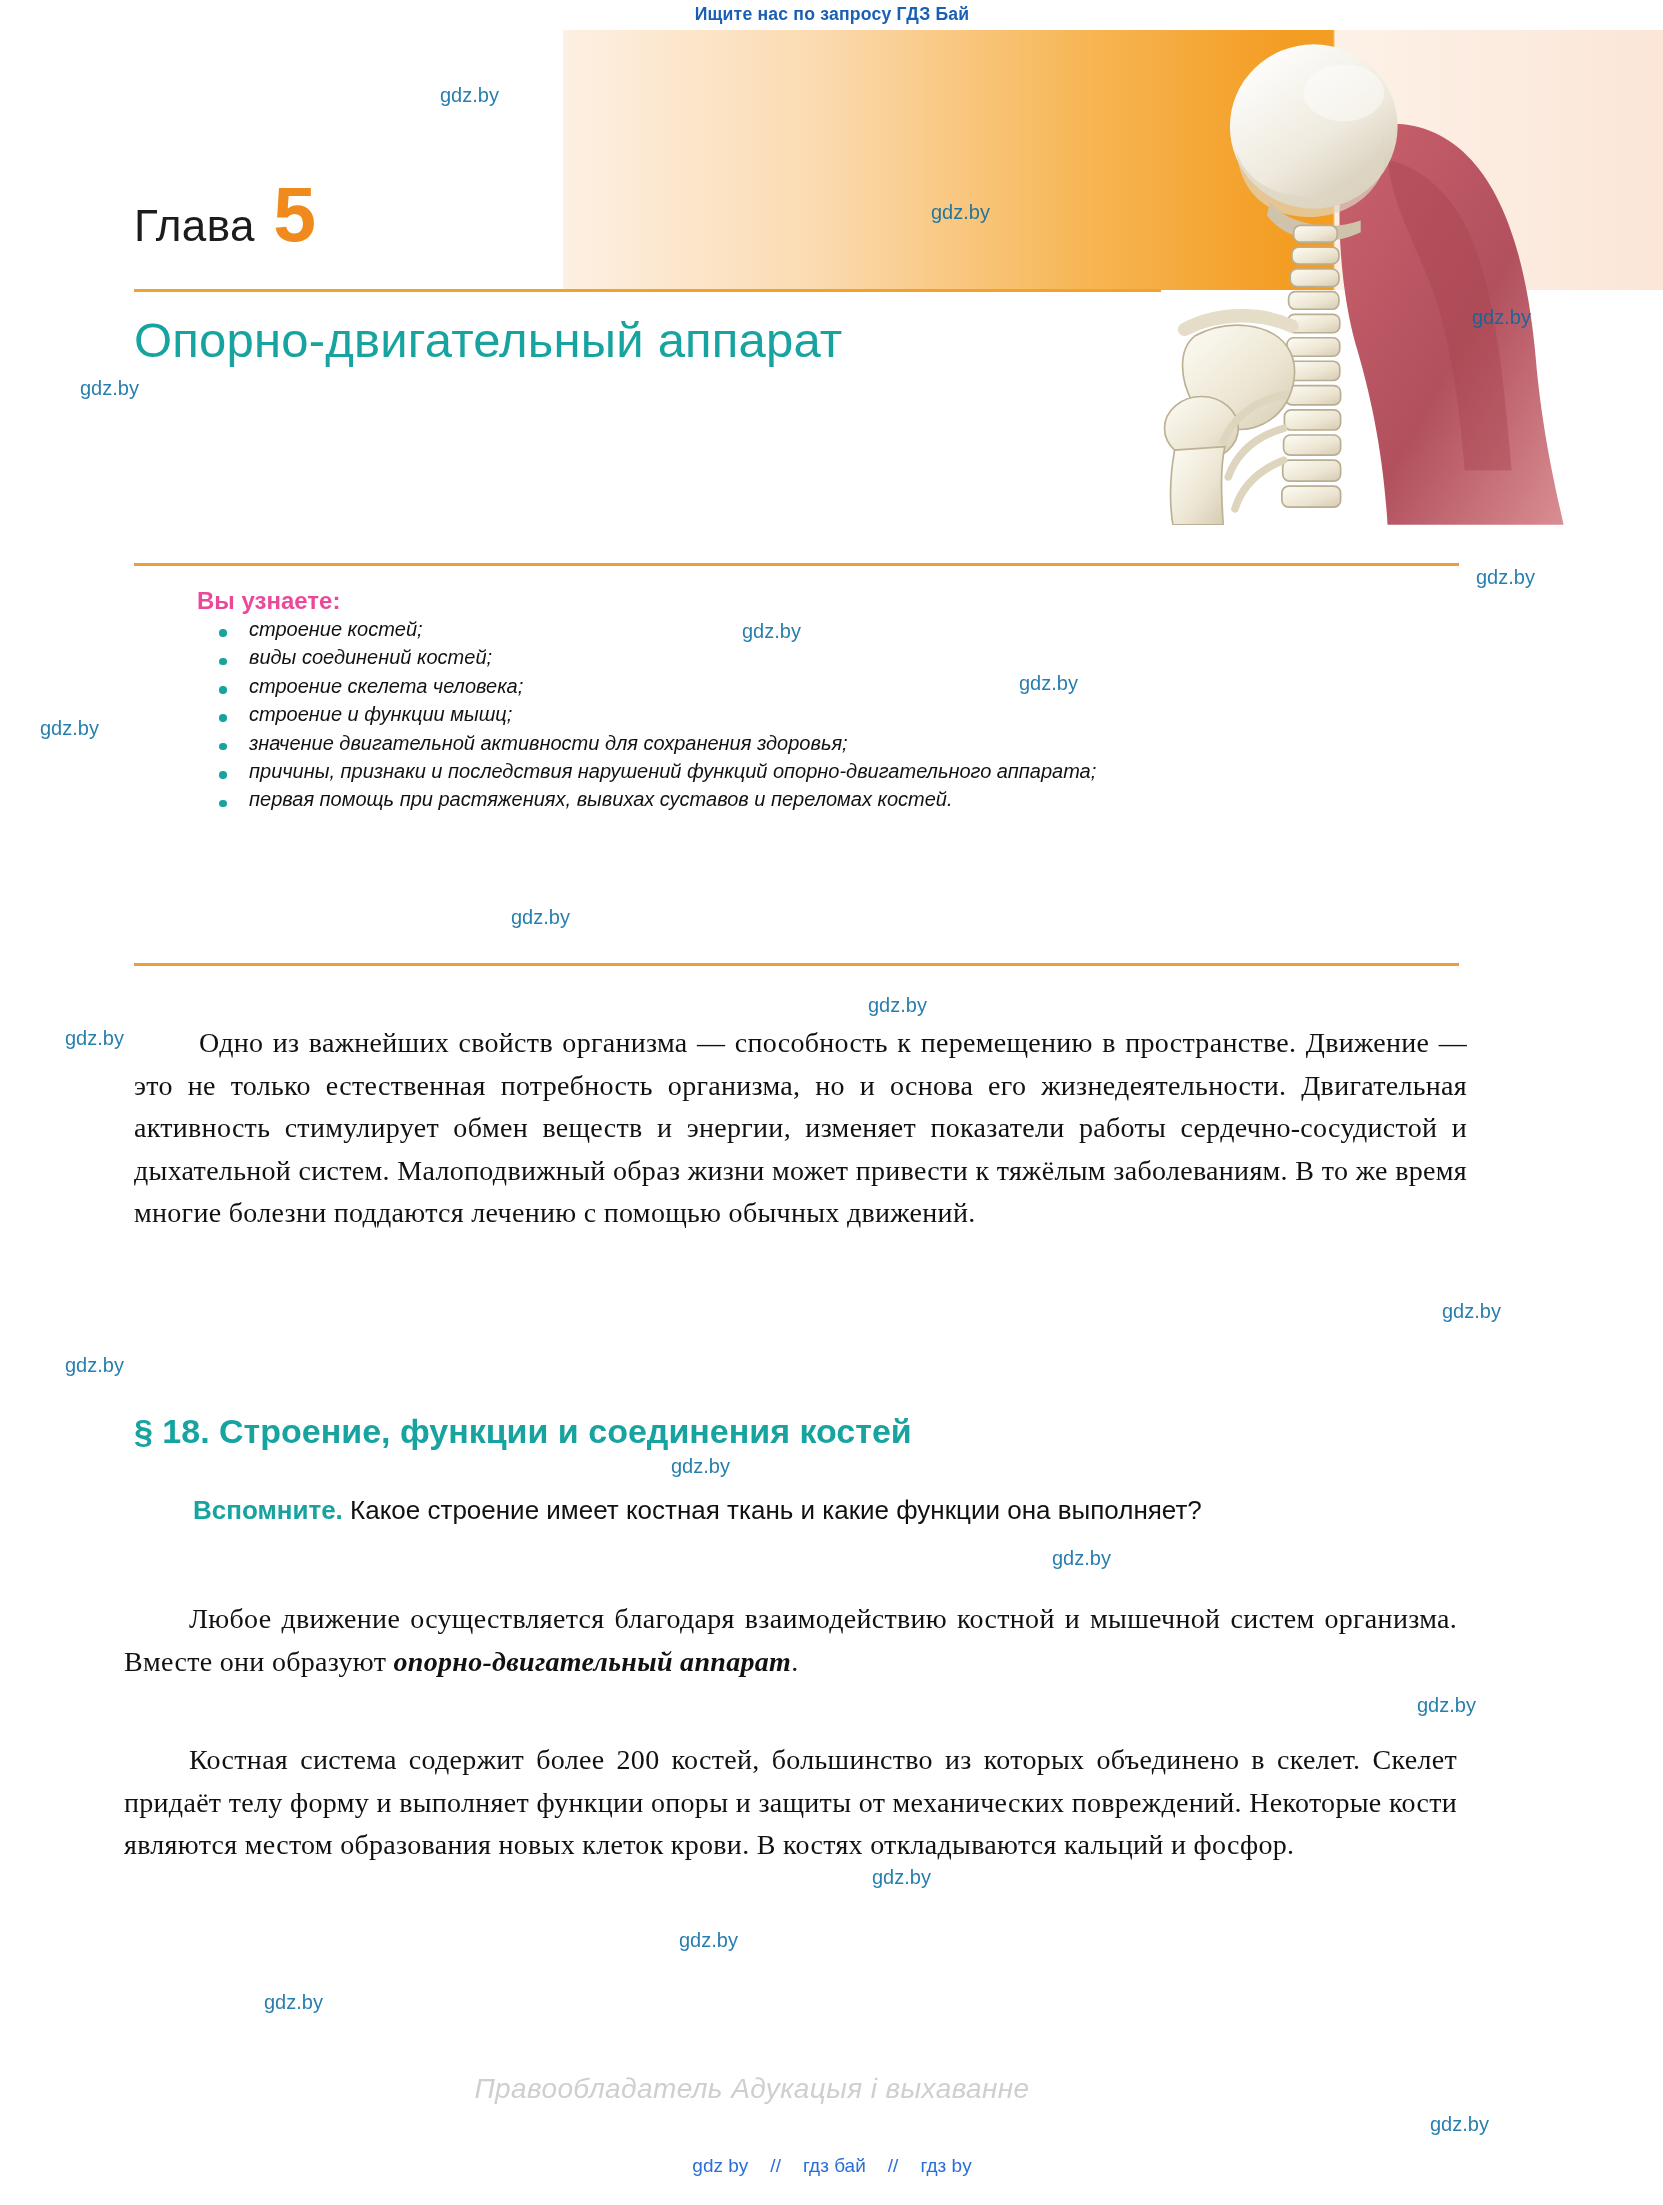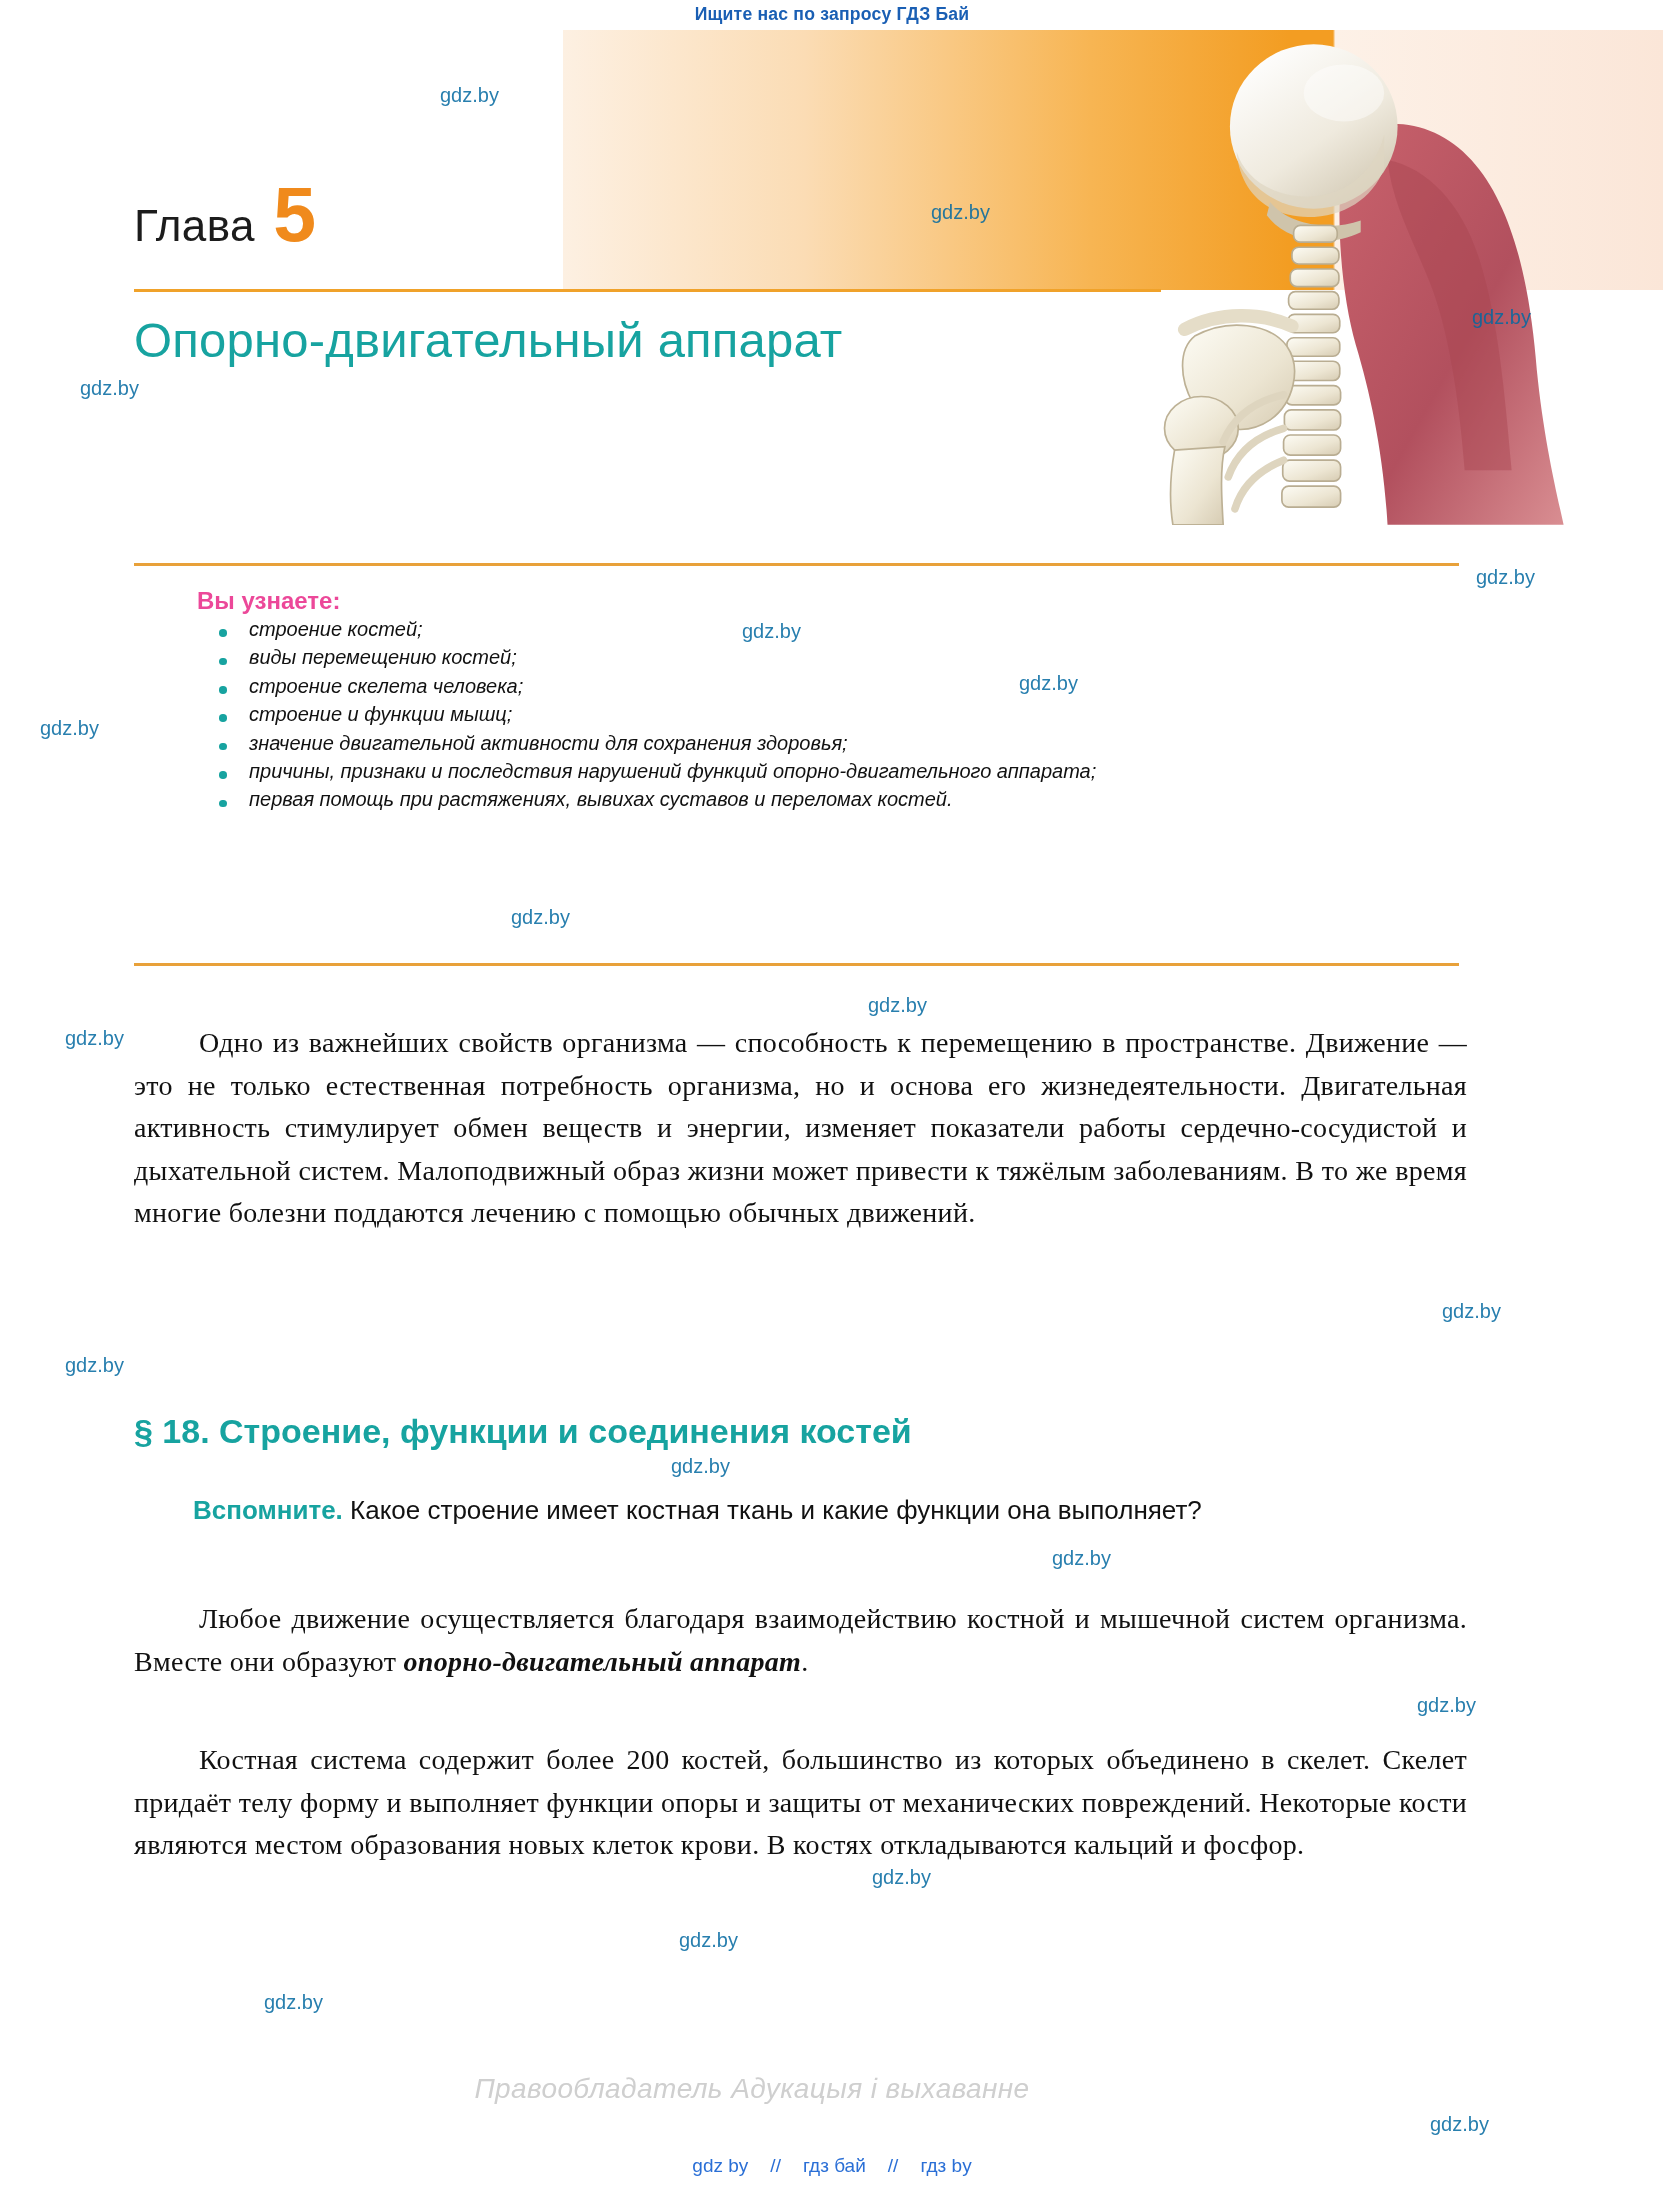--- a/index.html
+++ b/index.html
@@ -195,21 +195,21 @@
     color: #111;
   }
   .recall-lead {
     font-weight: bold;
     color: #17a3a0;
     margin-left: 59px;
   }
 
   .par {
     position: absolute;
-    left: 134px;
+    left: 124px;
     width: 1333px;
     font-family: "Liberation Serif", serif;
     font-size: 28px;
     line-height: 1.52;
     text-align: justify;
     text-indent: 65px;
     color: #111;
     letter-spacing: 0.3px;
   }
   .par-2 { top: 1570px; }
@@ -324,21 +324,21 @@
   </div>
 </div>
 <div class="rule-orange"></div>
 <div class="chapter-title">Опорно-двигательный аппарат</div>
 
 <div class="rule-thick-top"></div>
 <div class="know-box">
   <div class="know-title">Вы узнаете:</div>
   <ul class="know-list">
     <li>строение костей;</li>
-    <li>виды перемещению костей;</li>
+    <li>виды соединений костей;</li>
     <li>строение скелета человека;</li>
     <li>строение и функции мышц;</li>
     <li>значение двигательной активности для сохранения здоровья;</li>
     <li>причины, признаки и последствия нарушений функций опорно-двигательного аппарата;</li>
     <li>первая помощь при растяжениях, вывихах суставов и переломах костей.</li>
   </ul>
 </div>
 <div class="rule-thick-bottom"></div>
 
 <p class="intro-par">Одно из важнейших свойств организма — способность к перемещению в пространстве. Движение — это не только естественная потребность организма, но и основа его жизнедеятельности. Двигательная активность стимулирует обмен веществ и энергии, изменяет показатели работы сердечно-сосудистой и дыхательной систем. Малоподвижный образ жизни может привести к тяжёлым заболеваниям. В то же время многие болезни поддаются лечению с помощью обычных движений.</p>

